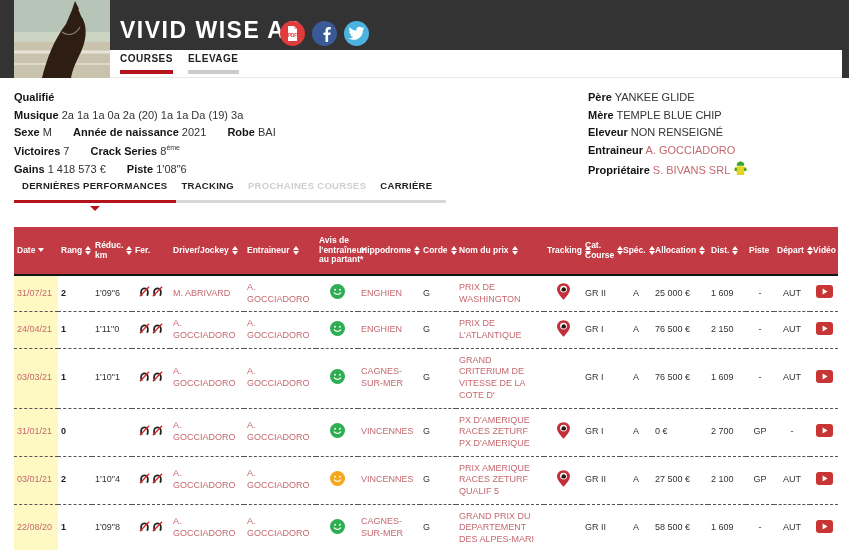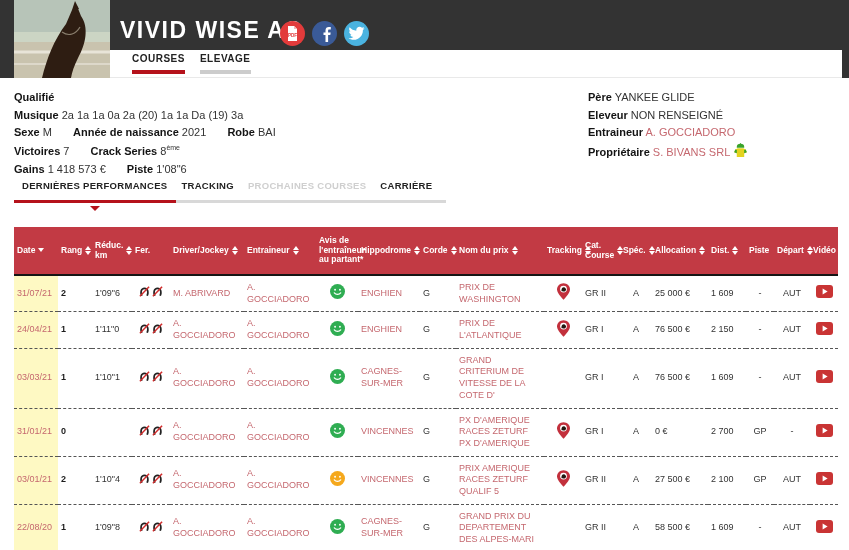--- a/index.html
+++ b/index.html
@@ -11,21 +11,21 @@
   .hero-darkbar { position:absolute; top:0; left:0; width:849px; height:50px; background:#333; }
   .hero-strip-left { position:absolute; top:0; left:0; width:14px; height:78px; background:#333; }
   .hero-strip-right { position:absolute; top:0; right:0; width:7px; height:78px; background:#333; }
   .horse-photo { position:absolute; top:0; left:14px; width:96px; height:78px; overflow:hidden; }
   .hero-title { position:absolute; left:120px; top:17px; color:#fff; font-size:23px; font-weight:bold; letter-spacing:1.5px; }
   .social { position:absolute; left:280px; top:21px; display:flex; gap:7px; }
   .soc { width:25px; height:25px; border-radius:50%; display:flex; align-items:center; justify-content:center; cursor:pointer; }
   .soc-pdf { background:#e23b3b; }
   .soc-facebook { background:#3a5a97; color:#fff; font-weight:bold; font-size:15px; font-family:"Liberation Serif",serif; }
   .soc-twitter { background:#4ab3e0; }
-  .hero-tabs { position:absolute; left:132px; top:53px; display:flex; }
+  .hero-tabs { position:absolute; left:120px; top:53px; display:flex; }
   .hero-tab { font-size:10px; font-weight:bold; letter-spacing:.5px; color:#222;
     padding-bottom:6px; margin-right:15px; border-bottom:4px solid #ccc; cursor:pointer; }
   .hero-tab.active { border-bottom-color:#b5121b; }
 
   
   .profile { position:relative; padding:12px 14px 0 14px; height:88px; font-size:11px; }
   .pline { margin-bottom:3px; line-height:1.34; }
   .pline b { color:#141414; }
   .pline .gap { margin-left:18px; }
   .pline .val { color:#333; }
@@ -135,20 +135,24 @@
       <b class="gap">Piste</b>
       <span class="val">1'08"6</span>
     </div>
   </div>
   <div class="profile-right">
     <div class="pline">
       <b>Père</b>
       <span class="val">YANKEE GLIDE</span>
     </div>
     <div class="pline">
+      <b>Mère</b>
+      <span class="val">TEMPLE BLUE CHIP</span>
+    </div>
+    <div class="pline">
       <b>Eleveur</b>
       <span class="val">NON RENSEIGNÉ</span>
     </div>
     <div class="pline">
       <b>Entraineur</b>
       <span class="rlink">A. GOCCIADORO</span>
     </div>
     <div class="pline">
       <b>Propriétaire</b>
       <span class="rlink">S. BIVANS SRL</span><span class="silk"><svg width="13" height="15" viewBox="0 0 14 16">

